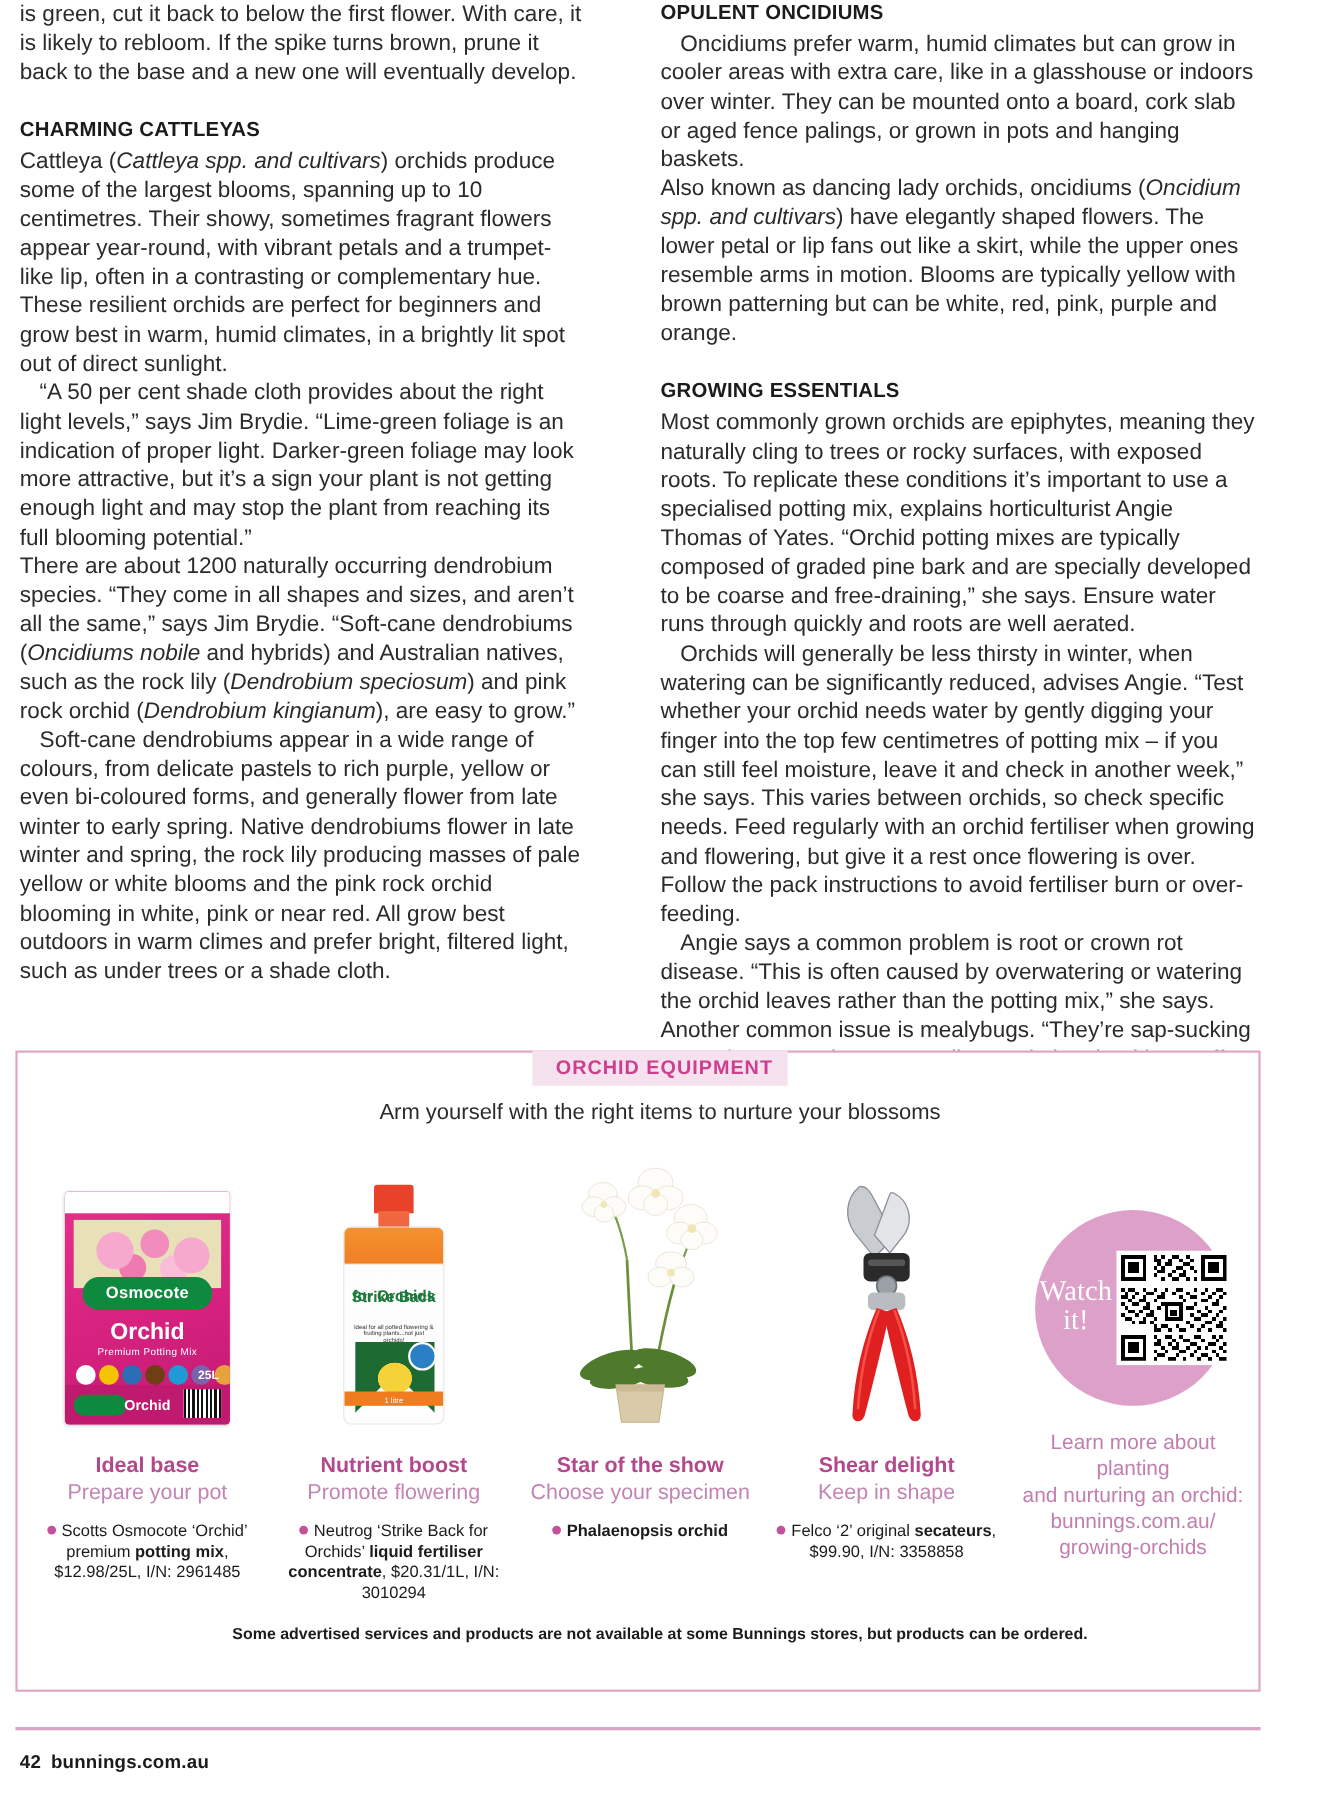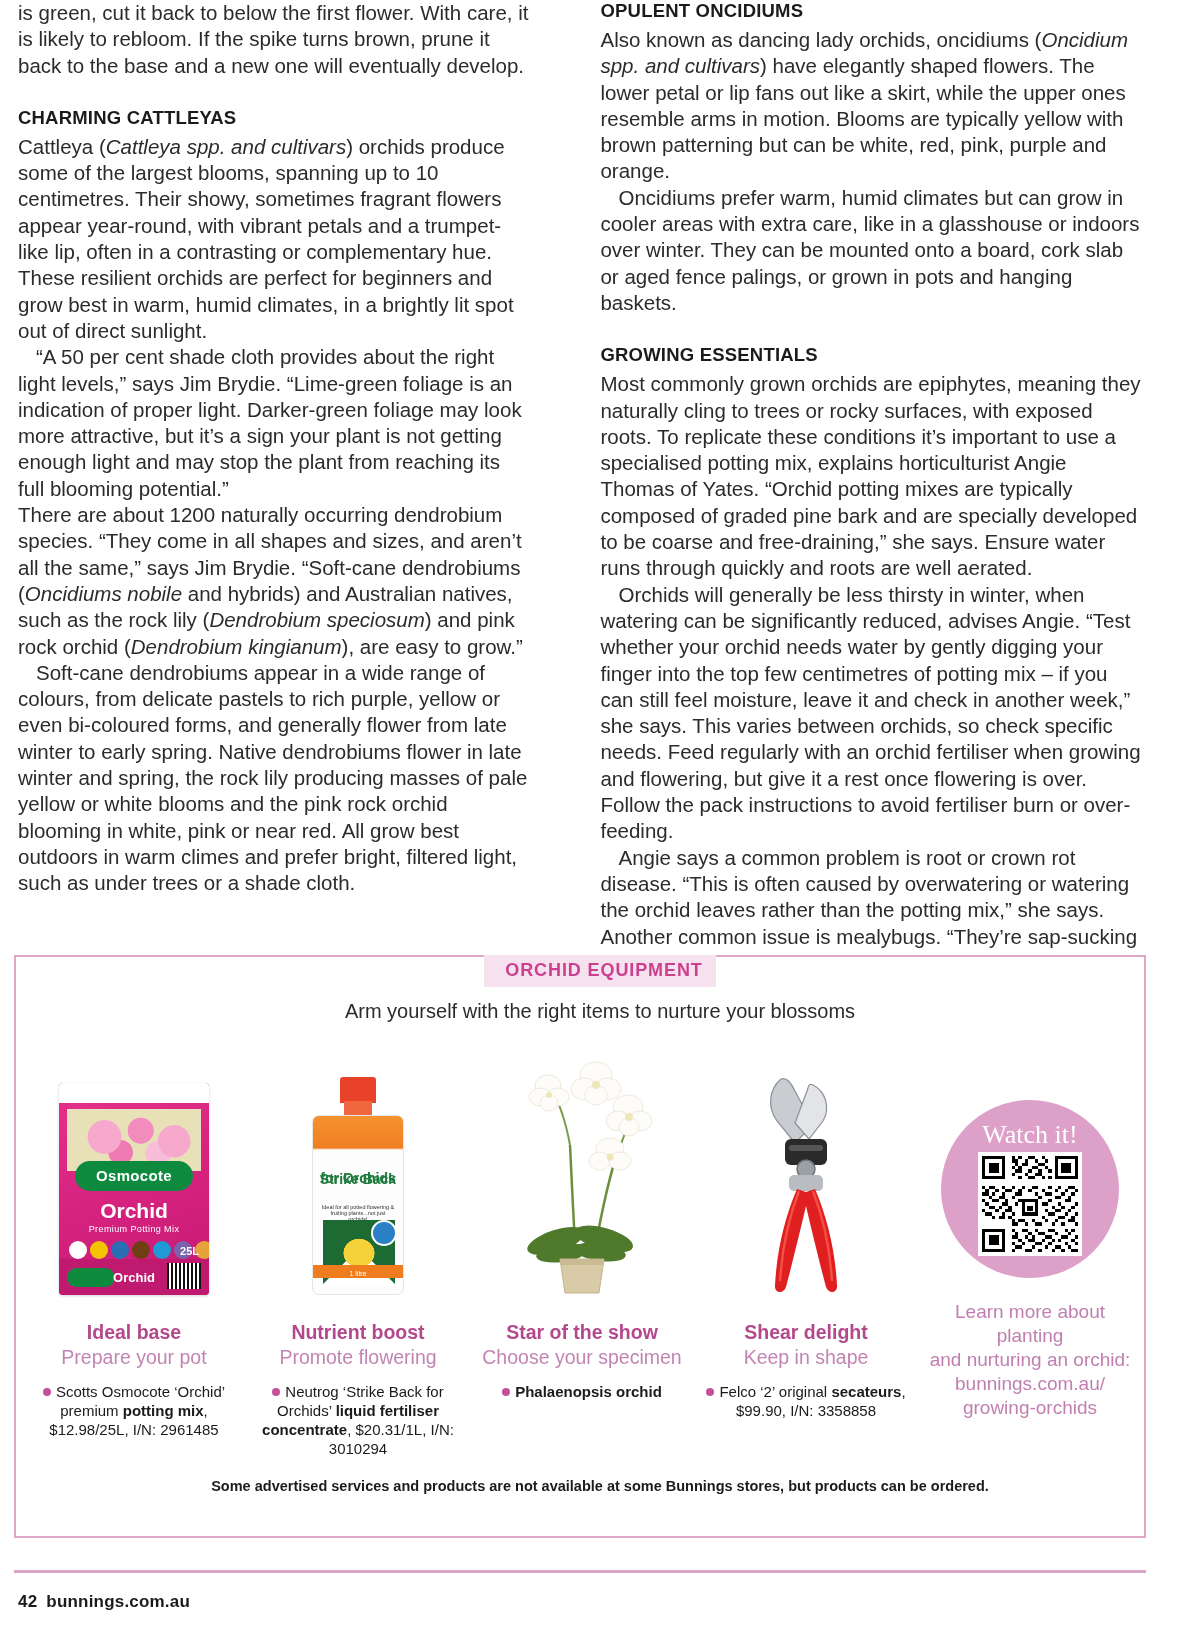--- a/index.html
+++ b/index.html
@@ -151,21 +151,21 @@
 
   
   .watch-col { width: 224px; text-align: center; }
   .watch-circle {
     width: 178px;
     height: 178px;
     border-radius: 50%;
     background: #dda0c8;
     margin: 60px auto 0 auto;
     display: flex;
-    flex-direction: column;
+    flex-direction: row;
     align-items: center;
     justify-content: center;
   }
   .watch-text {
     font-family: "Liberation Serif", serif;
     font-size: 26px;
     color: #ffffff;
     margin-bottom: 4px;
     line-height: 1;
   }
@@ -288,22 +288,22 @@
     <p class="body">Cattleya (<em>Cattleya spp. and cultivars</em>) orchids produce some of the largest blooms, spanning up to 10 centimetres. Their showy, sometimes fragrant flowers appear year-round, with vibrant petals and a trumpet-like lip, often in a contrasting or complementary hue. These resilient orchids are perfect for beginners and grow best in warm, humid climates, in a brightly lit spot out of direct sunlight.</p>
     <p class="body indent">“A 50 per cent shade cloth provides about the right light levels,” says Jim Brydie. “Lime-green foliage is an indication of proper light. Darker-green foliage may look more attractive, but it’s a sign your plant is not getting enough light and may stop the plant from reaching its full blooming potential.”</p>
 
     <p class="body">There are about 1200 naturally occurring dendrobium species. “They come in all shapes and sizes, and aren’t all the same,” says Jim Brydie. “Soft-cane dendrobiums (<em>Oncidiums nobile</em> and hybrids) and Australian natives, such as the rock lily (<em>Dendrobium speciosum</em>) and pink rock orchid (<em>Dendrobium kingianum</em>), are easy to grow.”</p>
     <p class="body indent">Soft-cane dendrobiums appear in a wide range of colours, from delicate pastels to rich purple, yellow or even bi-coloured forms, and generally flower from late winter to early spring. Native dendrobiums flower in late winter and spring, the rock lily producing masses of pale yellow or white blooms and the pink rock orchid blooming in white, pink or near red. All grow best outdoors in warm climes and prefer bright, filtered light, such as under trees or a shade cloth.</p>
   </div>
 
   <div class="col right">
 
     <h3 class="sec-head">OPULENT ONCIDIUMS</h3>
+    <p class="body indent">Oncidiums prefer warm, humid climates but can grow in cooler areas with extra care, like in a glasshouse or indoors over winter. They can be mounted onto a board, cork slab or aged fence palings, or grown in pots and hanging baskets.</p>
     <p class="body">Also known as dancing lady orchids, oncidiums (<em>Oncidium spp. and cultivars</em>) have elegantly shaped flowers. The lower petal or lip fans out like a skirt, while the upper ones resemble arms in motion. Blooms are typically yellow with brown patterning but can be white, red, pink, purple and orange.</p>
-    <p class="body indent">Oncidiums prefer warm, humid climates but can grow in cooler areas with extra care, like in a glasshouse or indoors over winter. They can be mounted onto a board, cork slab or aged fence palings, or grown in pots and hanging baskets.</p>
 
     <h3 class="sec-head">GROWING ESSENTIALS</h3>
     <p class="body">Most commonly grown orchids are epiphytes, meaning they naturally cling to trees or rocky surfaces, with exposed roots. To replicate these conditions it’s important to use a specialised potting mix, explains horticulturist Angie Thomas of Yates. “Orchid potting mixes are typically composed of graded pine bark and are specially developed to be coarse and free-draining,” she says. Ensure water runs through quickly and roots are well aerated.</p>
     <p class="body indent">Orchids will generally be less thirsty in winter, when watering can be significantly reduced, advises Angie. “Test whether your orchid needs water by gently digging your finger into the top few centimetres of potting mix – if you can still feel moisture, leave it and check in another week,” she says. This varies between orchids, so check specific needs. Feed regularly with an orchid fertiliser when growing and flowering, but give it a rest once flowering is over. Follow the pack instructions to avoid fertiliser burn or over-feeding.</p>
     <p class="body indent">
       <span>Angie says a common problem is root or crown rot disease. “This is often caused by overwatering or watering the orchid leaves rather than the potting mix,” she says. Another common issue is mealybugs. “They’re sap-sucking pests that cause leaves to yellow and plant health to suffer. Use a soap-based insecticide to control them.”</span><span class="end-dot"></span>
     </p>
   </div>
 </div>
 

